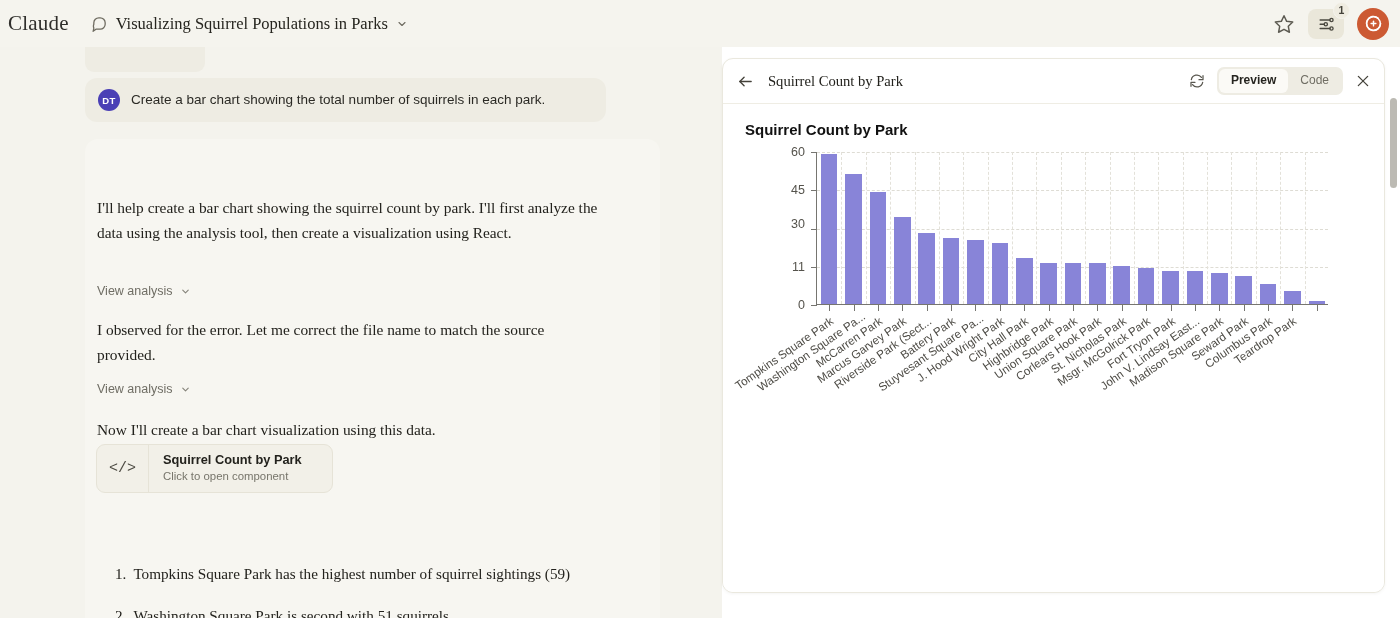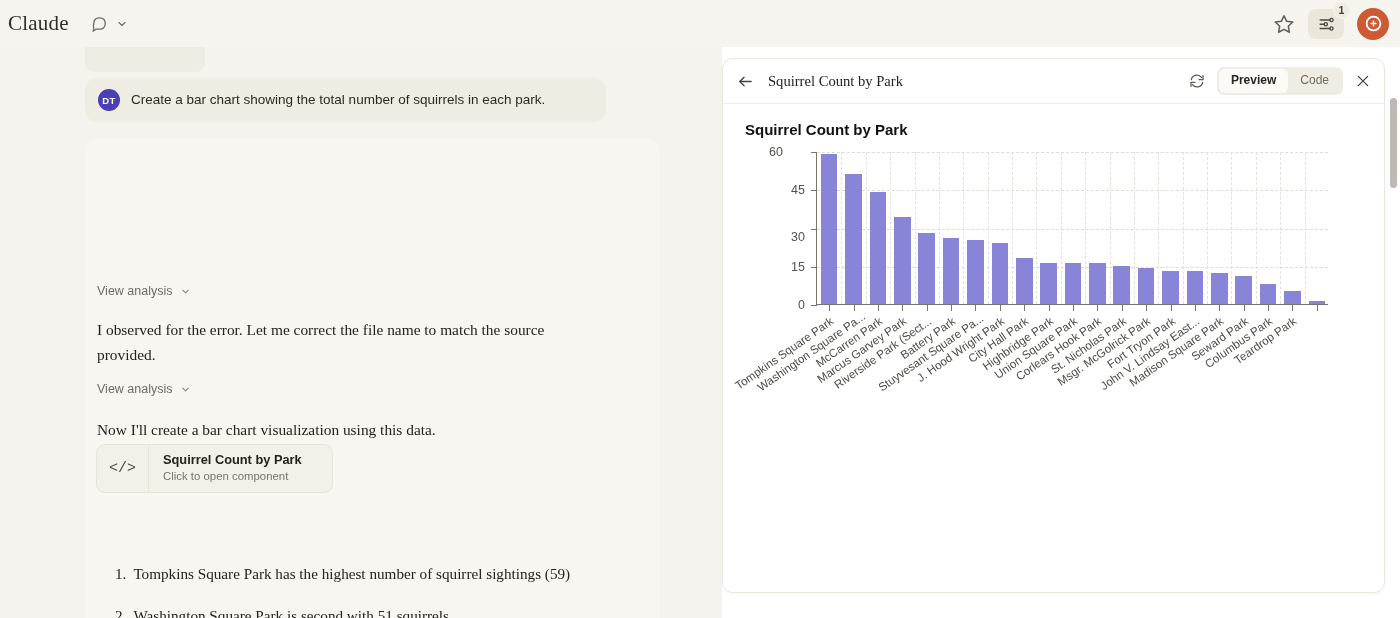--- a/index.html
+++ b/index.html
@@ -265,20 +265,21 @@
 
 <div id="topbar">
   <div id="brand">Claude</div>
 
   <div id="title-group">
     <span>
       <svg id="chat-icon" viewBox="0 0 24 24" fill="none" stroke="currentColor" stroke-width="1.8" stroke-linecap="round" stroke-linejoin="round">
         <path d="M20 13a7 7 0 0 1-7 7H7l-4 3 1-4.5A7 7 0 0 1 4 13V11a7 7 0 0 1 7-7h2a7 7 0 0 1 7 7z"></path>
       </svg>
     </span>
+    <span id="conv-title">Visualizing Squirrel Populations in Parks</span>
     <span>
       <svg id="caret-title" viewBox="0 0 24 24" fill="none" stroke="currentColor" stroke-width="2.2" stroke-linecap="round" stroke-linejoin="round">
         <polyline points="6 9 12 15 18 9"></polyline>
       </svg>
     </span>
   </div>
 
   <div id="topbar-right">
     <span>
       <svg class="star-btn" viewBox="0 0 24 24" fill="none" stroke="currentColor" stroke-width="1.6" stroke-linecap="round" stroke-linejoin="round">
@@ -322,20 +323,21 @@
         
       </div>
 
       <div id="user-msg">
         <div id="user-avatar">DT</div>
         <div id="user-text">Create a bar chart showing the total number of squirrels in each park.</div>
       </div>
 
       <div id="assistant-card">
 
+        <div class="a-para" id="a-p1">I'll help create a bar chart showing the squirrel count by park. I'll first analyze the data using the analysis tool, then create a visualization using React.</div>
 
         <div class="view-analysis" id="va1">
           <span>View analysis</span>
           <span>
             <svg viewBox="0 0 24 24" fill="none" stroke="currentColor" stroke-width="2.4" stroke-linecap="round" stroke-linejoin="round">
                 <polyline points="6 9 12 15 18 9"></polyline>
               </svg>
           </span>
         </div>
 
@@ -479,24 +481,24 @@
             <div class="bar" style="left: 418.377px; width: 16.579px; height: 28.05px; background: rgb(136, 132, 216);"></div>
             <div class="xtick" style="left: 426.667px; top: 153px;"></div>
             <div class="bar" style="left: 442.758px; width: 16.579px; height: 20.4px; background: rgb(136, 132, 216);"></div>
             <div class="xtick" style="left: 451.048px; top: 153px;"></div>
             <div class="bar" style="left: 467.139px; width: 16.579px; height: 12.75px; background: rgb(136, 132, 216);"></div>
             <div class="xtick" style="left: 475.429px; top: 153px;"></div>
             <div class="bar" style="left: 491.52px; width: 16.579px; height: 2.55px; background: rgb(136, 132, 216);"></div>
             <div class="xtick" style="left: 499.81px; top: 153px;"></div>
           </div>
           <div class="yaxis-label" style="top: 157px; right: 581px;">0</div>
-          <div class="yaxis-label" style="top: 118.75px; right: 581px;">15</div>
-          <div class="yaxis-label" style="top: 89px; right: 581px;">30</div>
+          <div class="yaxis-label" style="top: 118.75px; right: 581px;">11</div>
+          <div class="yaxis-label" style="top: 76px; right: 581px;">30</div>
           <div class="yaxis-label" style="top: 42.25px; right: 581px;">45</div>
-          <div class="yaxis-label" style="top: 4px; right: 603px;">60</div>
+          <div class="yaxis-label" style="top: 4px; right: 581px;">60</div>
           <div class="xlabel" style="left: -14.8095px; width: 120px; top: 166px;">Tompkins Square Park</div>
           <div class="xlabel" style="left: 9.57143px; width: 120px; top: 166px;">Washington Square Pa...</div>
           <div class="xlabel" style="left: 33.9524px; width: 120px; top: 166px;">McCarren Park</div>
           <div class="xlabel" style="left: 58.3333px; width: 120px; top: 166px;">Marcus Garvey Park</div>
           <div class="xlabel" style="left: 82.7143px; width: 120px; top: 166px;">Riverside Park (Sect...</div>
           <div class="xlabel" style="left: 107.095px; width: 120px; top: 166px;">Battery Park</div>
           <div class="xlabel" style="left: 131.476px; width: 120px; top: 166px;">Stuyvesant Square Pa...</div>
           <div class="xlabel" style="left: 155.857px; width: 120px; top: 166px;">J. Hood Wright Park</div>
           <div class="xlabel" style="left: 180.238px; width: 120px; top: 166px;">City Hall Park</div>
           <div class="xlabel" style="left: 204.619px; width: 120px; top: 166px;">Highbridge Park</div>

